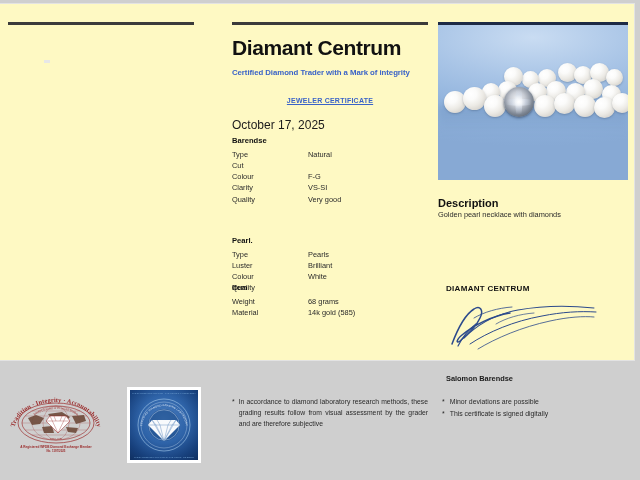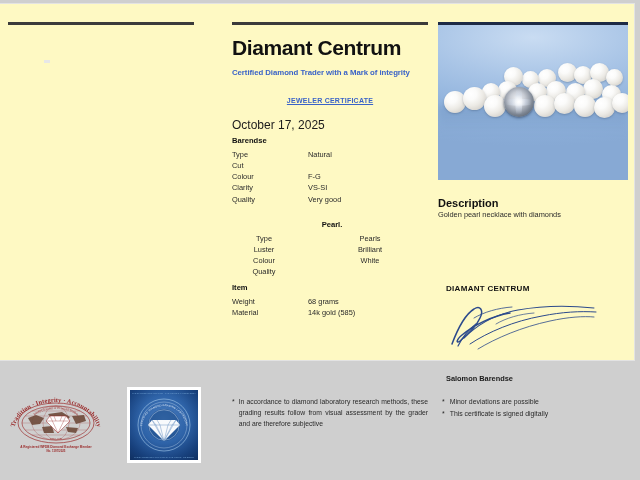--- a/index.html
+++ b/index.html
@@ -101,21 +101,21 @@
   .spec-row {
     display: flex;
     font-size: 7.4px;
     color: #2a2a2a;
     line-height: 1.52;
   }
   .spec-label { width: 64px; flex: 0 0 64px; }
   .spec-value { flex: 1; margin-left: 12px; }
 
   #block-diamonds { top: 132px; }
-  #block-pearl    { top: 216px; text-align: center; }
+  #block-pearl    { top: 232px; }
   #block-item     { top: 279px; }
 
   
   #note-left {
     position: absolute;
     left: 232px;
     top: 392px;
     width: 196px;
     font-size: 6.8px;
     line-height: 1.62;

